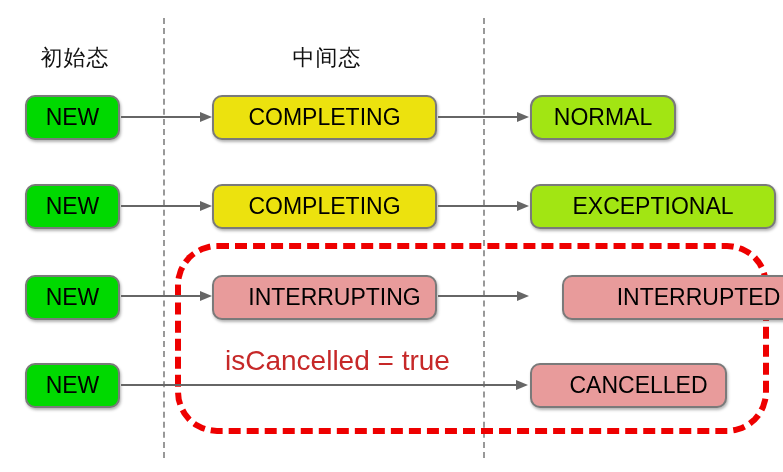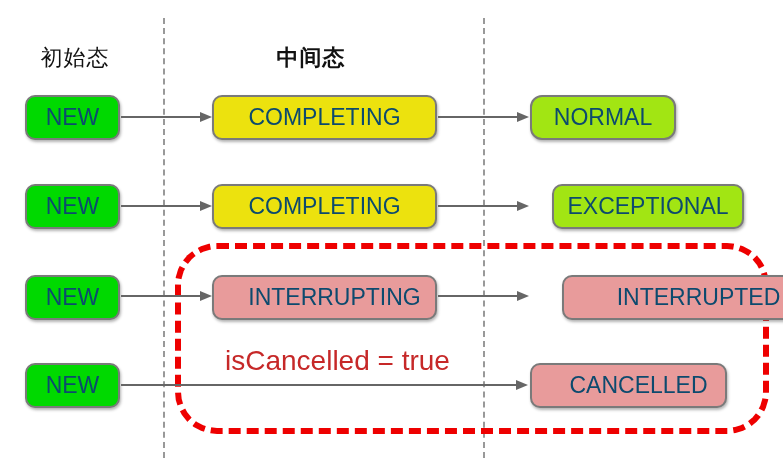--- a/index.html
+++ b/index.html
@@ -16,21 +16,21 @@
 
   .col-header {
     position: absolute;
     font-size: 22px;
     color: #111111;
     text-align: center;
     width: 110px;
     letter-spacing: 1px;
   }
   .col-header.initial { left: 20px;  top: 43px; }
-  .col-header.middle  { left: 256px; top: 43px; font-weight: bold; }
+  .col-header.middle  { left: 272px; top: 43px; }
   .col-header.final   { left: 541px; top: 43px; }
 
   .divider {
     position: absolute;
     top: 18px;
     height: 440px;
     width: 0;
     border-left: 2px dashed #999999;
   }
   .divider.d1 { left: 163px; }
@@ -38,21 +38,21 @@
 
   .state-box {
     position: absolute;
     height: 45px;
     border: 2px solid #7a7a7a;
     border-radius: 10px;
     display: flex;
     align-items: center;
     justify-content: center;
     font-size: 23px;
-    color: #0c4a6e;
+    color: #000000;
     box-shadow: 1px 2px 3px rgba(0,0,0,0.30);
     white-space: nowrap;
   }
   .c-green  { background: #00d900; }
   .c-yellow { background: #ece20e; }
   .c-lgreen { background: #a2e513; }
   .c-pink   { background: #e89b9b; padding-left: 20px; }
 
   
   .r1 { top: 95px;  }
@@ -111,21 +111,21 @@
   <div class="state-box c-green r1" style="left:25px;  width:95px;">NEW</div>
   <div class="arrow" style="left:121px; top:116px; width:79px;"></div>
   <div class="state-box c-yellow r1" style="left:212px; width:225px;">COMPLETING</div>
   <div class="arrow" style="left:438px; top:116px; width:79px;"></div>
   <div class="state-box c-lgreen r1" style="left:530px; width:146px;border-radius:12px;">NORMAL</div>
 
   <div class="state-box c-green r2" style="left:25px;  width:95px;">NEW</div>
   <div class="arrow" style="left:121px; top:205px; width:79px;"></div>
   <div class="state-box c-yellow r2" style="left:212px; width:225px;">COMPLETING</div>
   <div class="arrow" style="left:438px; top:205px; width:79px;"></div>
-  <div class="state-box c-lgreen r2" style="left:552px; width:192px;text-align:right;">EXCEPTIONAL</div>
+  <div class="state-box c-lgreen r2" style="left:530px; width:246px;text-align:right;">EXCEPTIONAL</div>
 
   <div class="state-box c-green r3" style="left:25px;  width:95px;">NEW</div>
   <div class="arrow" style="left:121px; top:295px; width:79px;"></div>
   <div class="state-box c-pink r3" style="left:212px; width:225px;">INTERRUPTING</div>
   <div class="arrow" style="left:438px; top:295px; width:79px;"></div>
   <div class="state-box c-pink r3" style="left:562px; width:253px;">INTERRUPTED</div>
 
   <div class="annotation">isCancelled = true</div>
 
   <div class="state-box c-green r4" style="left:25px;  width:95px;">NEW</div>

